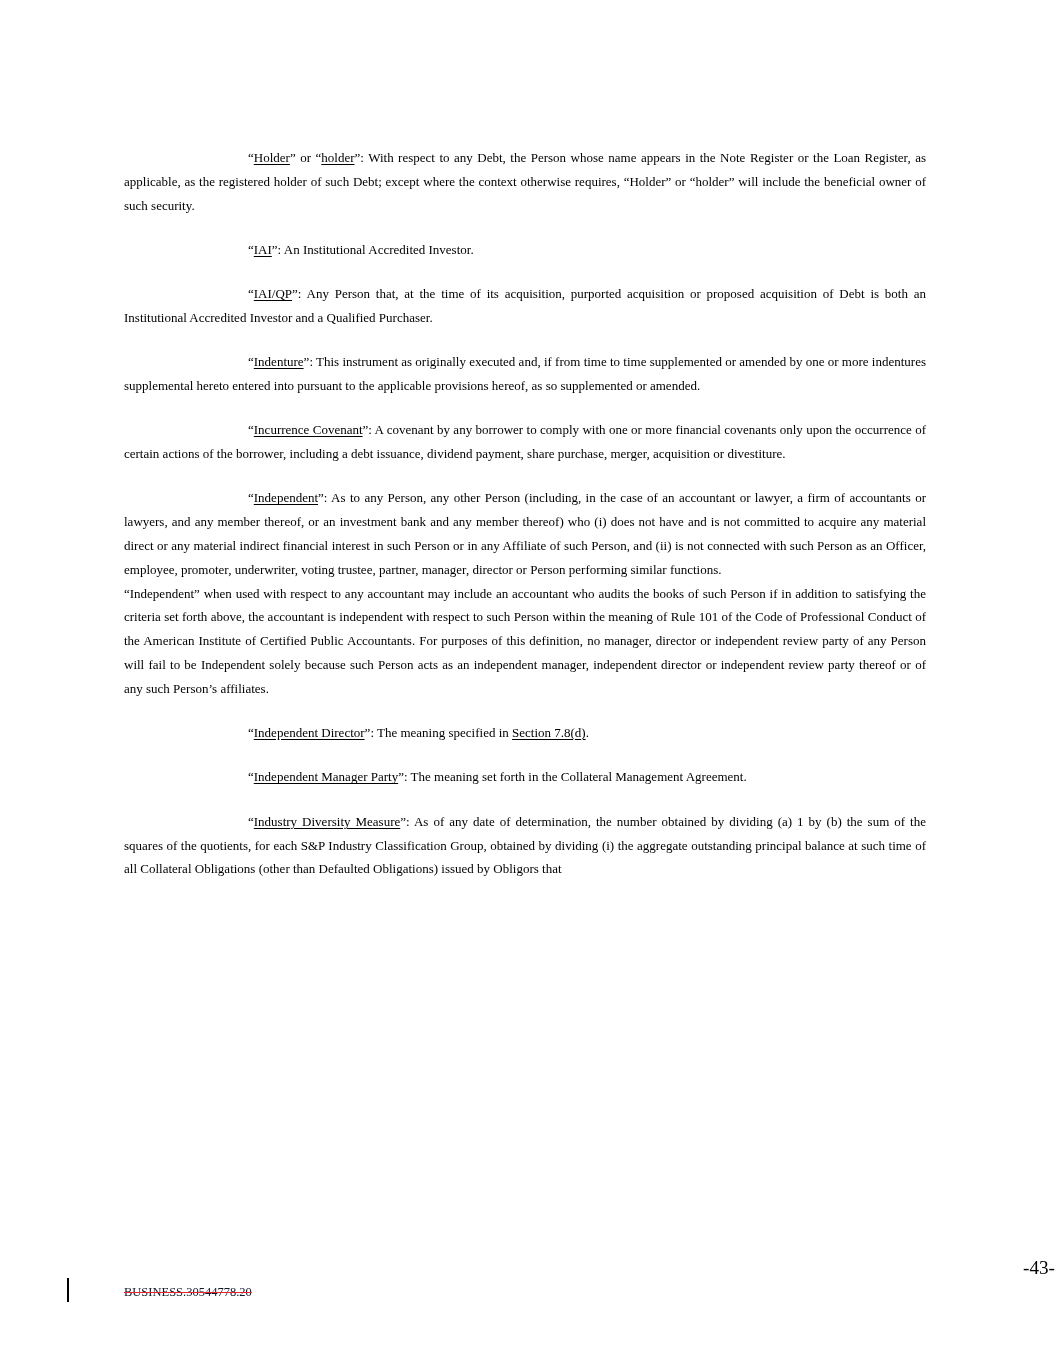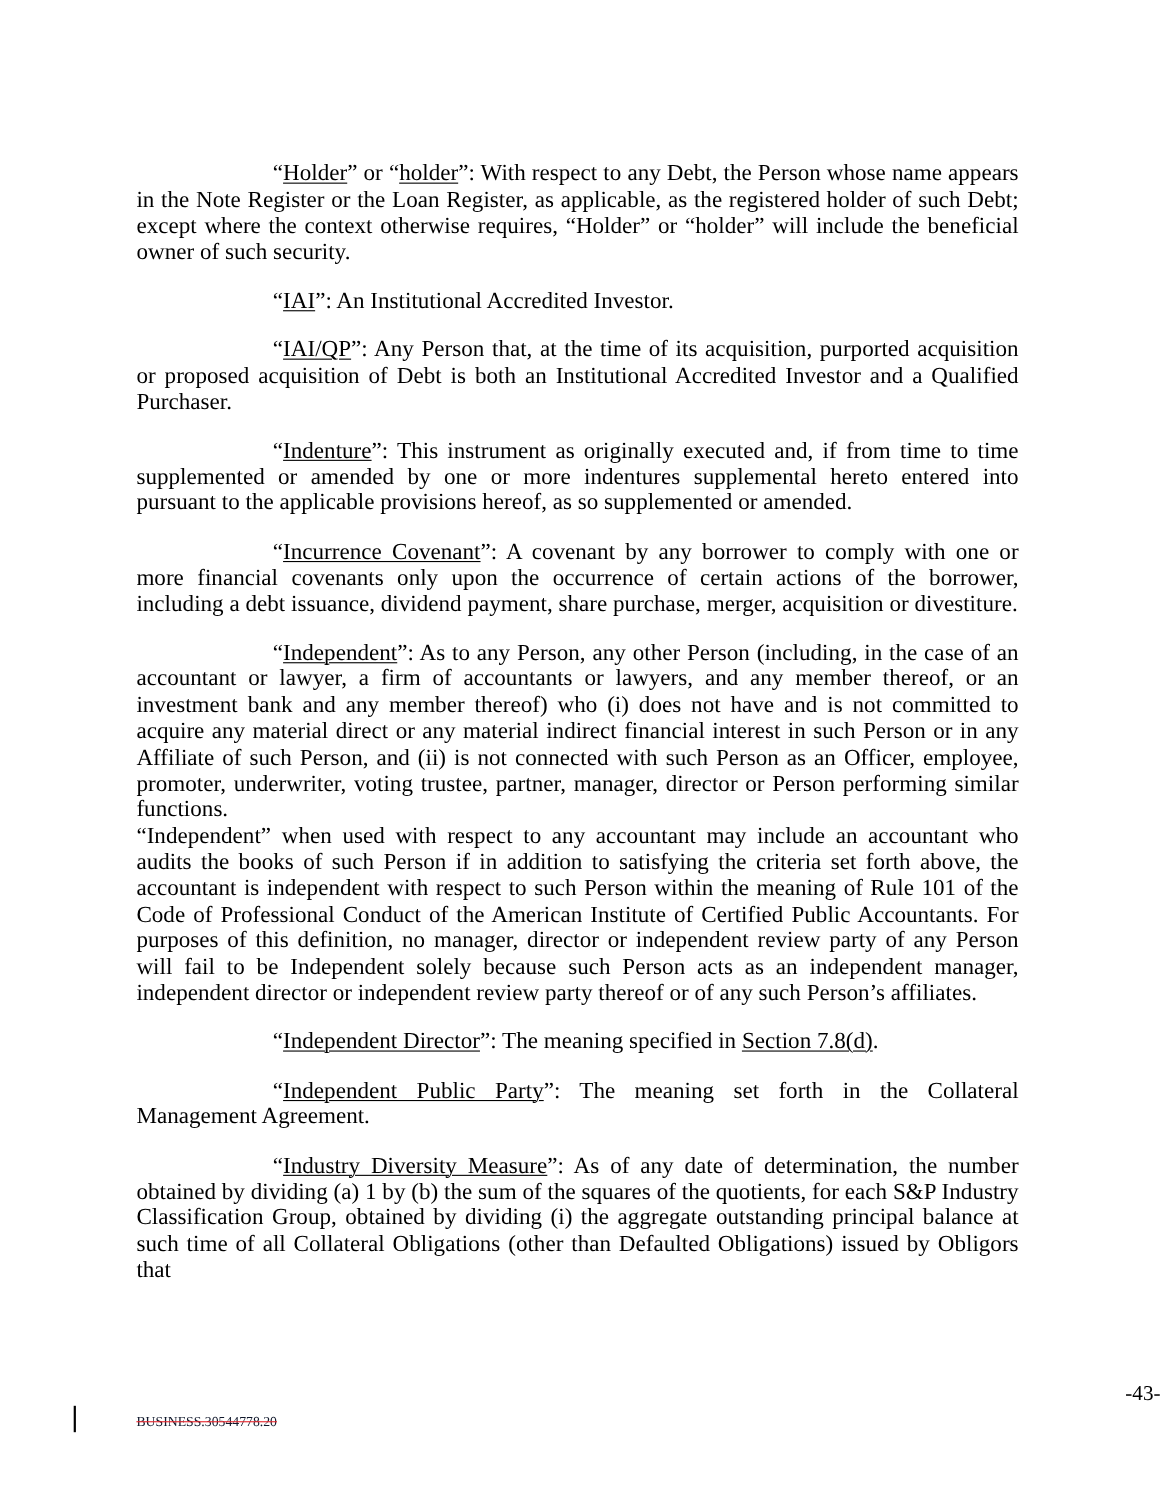--- a/index.html
+++ b/index.html
@@ -15,21 +15,21 @@
       font-family: "Liberation Serif", "DejaVu Serif", serif;
       color: #000000;
     }
     .page-body {
       position: absolute;
       left: 124px;
       top: 146px;
       width: 802px;
     }
     .para {
-      font-size: 21px;
+      font-size: 13px;
       line-height: 23.8px;
       text-align: justify;
       margin: 0 0 20.5px 0;
       text-indent: 124px;
     }
     .para .cont { display: block; text-indent: 0; text-align: justify; }
     .term {
       text-decoration: underline;
       text-underline-offset: 2px;
       text-decoration-thickness: 1px;
@@ -79,21 +79,21 @@
 
   <p class="para"><span>“</span><span class="term">Indenture</span><span>”</span><span>:  This instrument as originally executed and, if from time to time supplemented or amended by one or more indentures supplemental hereto entered into pursuant to the applicable provisions hereof, as so supplemented or amended.</span></p>
 
   <p class="para"><span>“</span><span class="term">Incurrence Covenant</span><span>”</span><span>:  A covenant by any borrower to comply with one or more financial covenants only upon the occurrence of certain actions of the borrower, including a debt issuance, dividend payment, share purchase, merger, acquisition or divestiture.</span></p>
 
   <div class="para"><span>“</span><span class="term">Independent</span><span>”</span><span>:  As to any Person, any other Person (including, in the case of an accountant or lawyer, a firm of accountants or lawyers, and any member thereof, or an investment bank and any member thereof) who (i) does not have and is not committed to acquire any material direct or any material indirect financial interest in such Person or in any Affiliate of such Person, and (ii) is not connected with such Person as an Officer, employee, promoter, underwriter, voting trustee, partner, manager, director or Person performing similar functions.</span><span class="cont">“Independent” when used with respect to any accountant may include an accountant who audits the books of such Person if in addition to satisfying the criteria set forth above, the accountant is independent with respect to such Person within the meaning of Rule&nbsp;101 of the Code of Professional Conduct of the American Institute of Certified Public Accountants.  For purposes of this definition, no manager, director or independent review party of any Person will fail to be Independent solely because such Person acts as an independent manager, independent director or independent review party thereof or of any such Person’s affiliates.</span></div>
 
 
   <p class="para"><span>“</span><span class="term">Independent Director</span><span>”</span><span>:  The meaning specified in </span><span class="xref">Section 7.8(d)</span><span>.</span></p>
 
-  <p class="para"><span>“</span><span class="term">Independent Public Party</span><span>”</span><span>:  The meaning set forth in the Collateral Management Agreement.</span></p>
+  <p class="para"><span>“</span><span class="term">Independent Manager Party</span><span>”</span><span>:  The meaning set forth in the Collateral Management Agreement.</span></p>
 
   <p class="para"><span>“</span><span class="term">Industry Diversity Measure</span><span>”</span><span>:  As of any date of determination, the number obtained by dividing (a) 1 by (b) the sum of the squares of the quotients, for each S&amp;P Industry Classification Group, obtained by dividing (i) the aggregate outstanding principal balance at such time of all Collateral Obligations (other than Defaulted Obligations) issued by Obligors that</span></p>
 
 </div>
 
 <div class="page-number">-43-</div>
 <div class="change-bar"></div>
 <div class="doc-id" style="color: #0f172a; text-decoration-color: rgb(232, 38, 45);">BUSINESS.30544778.20</div>
 
 </body></html>

